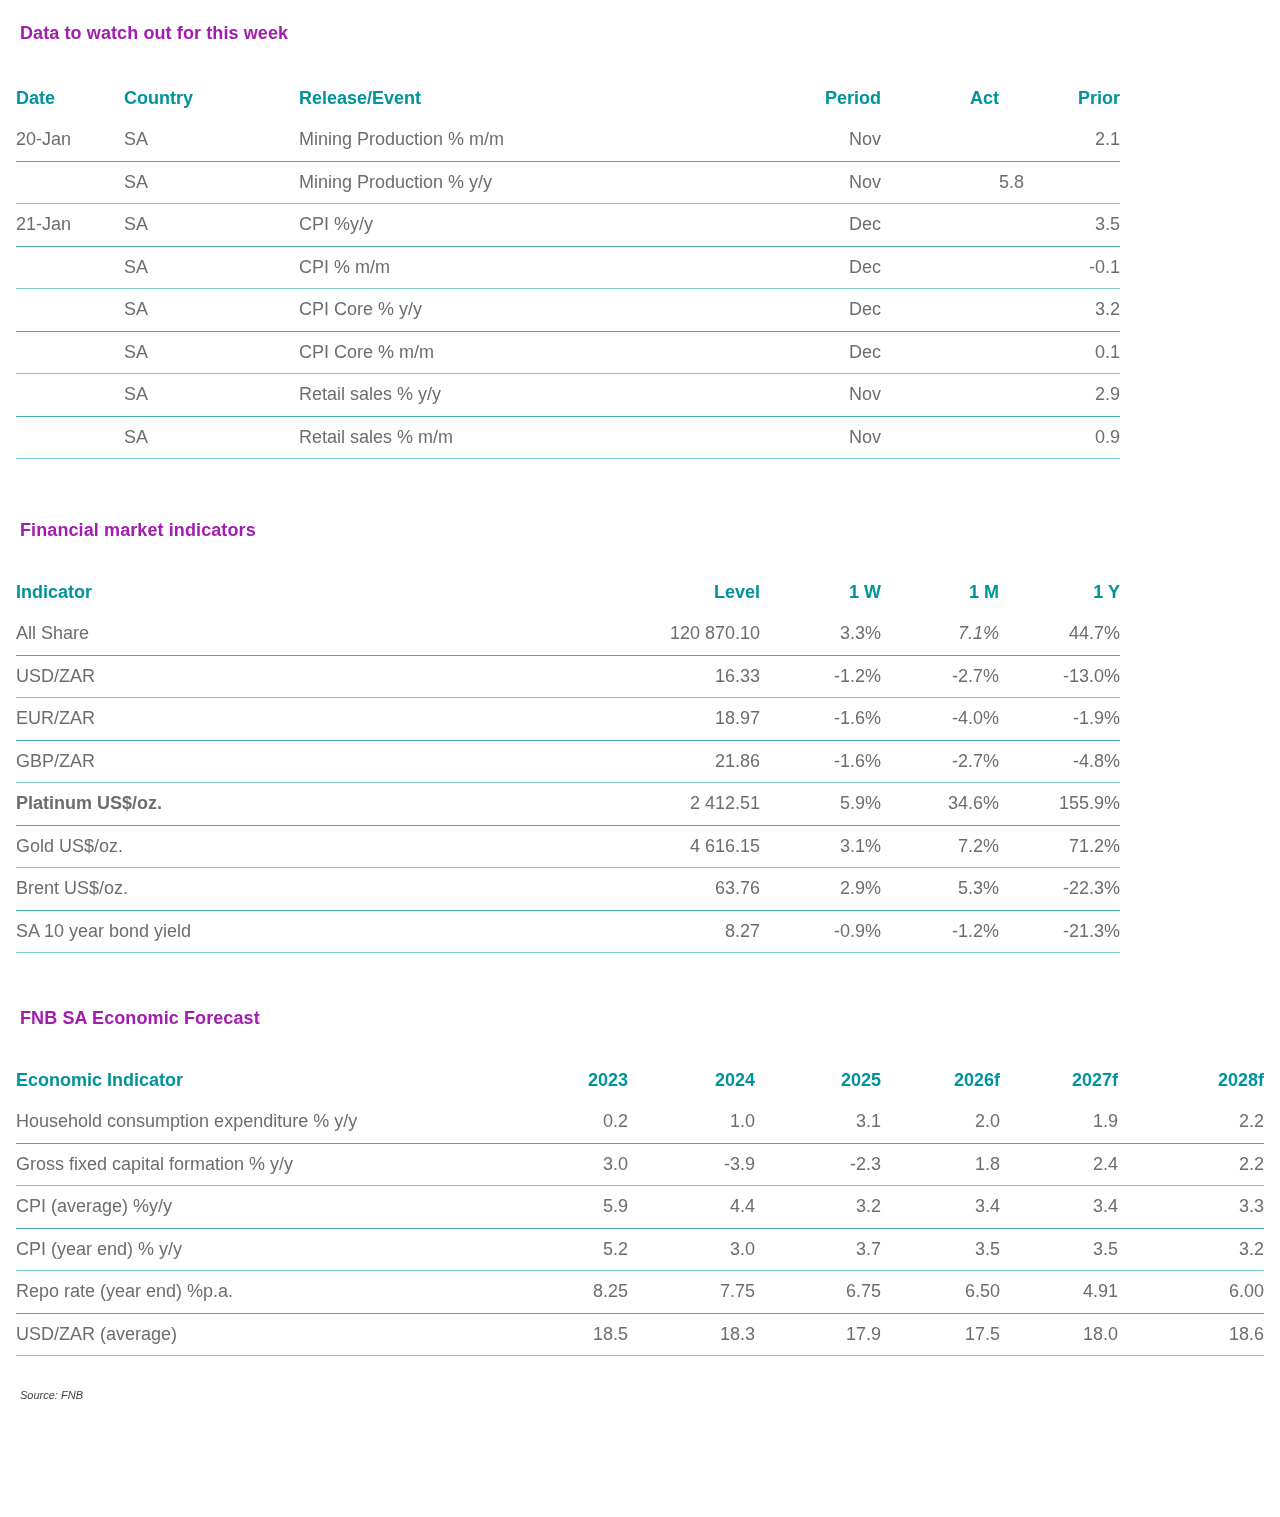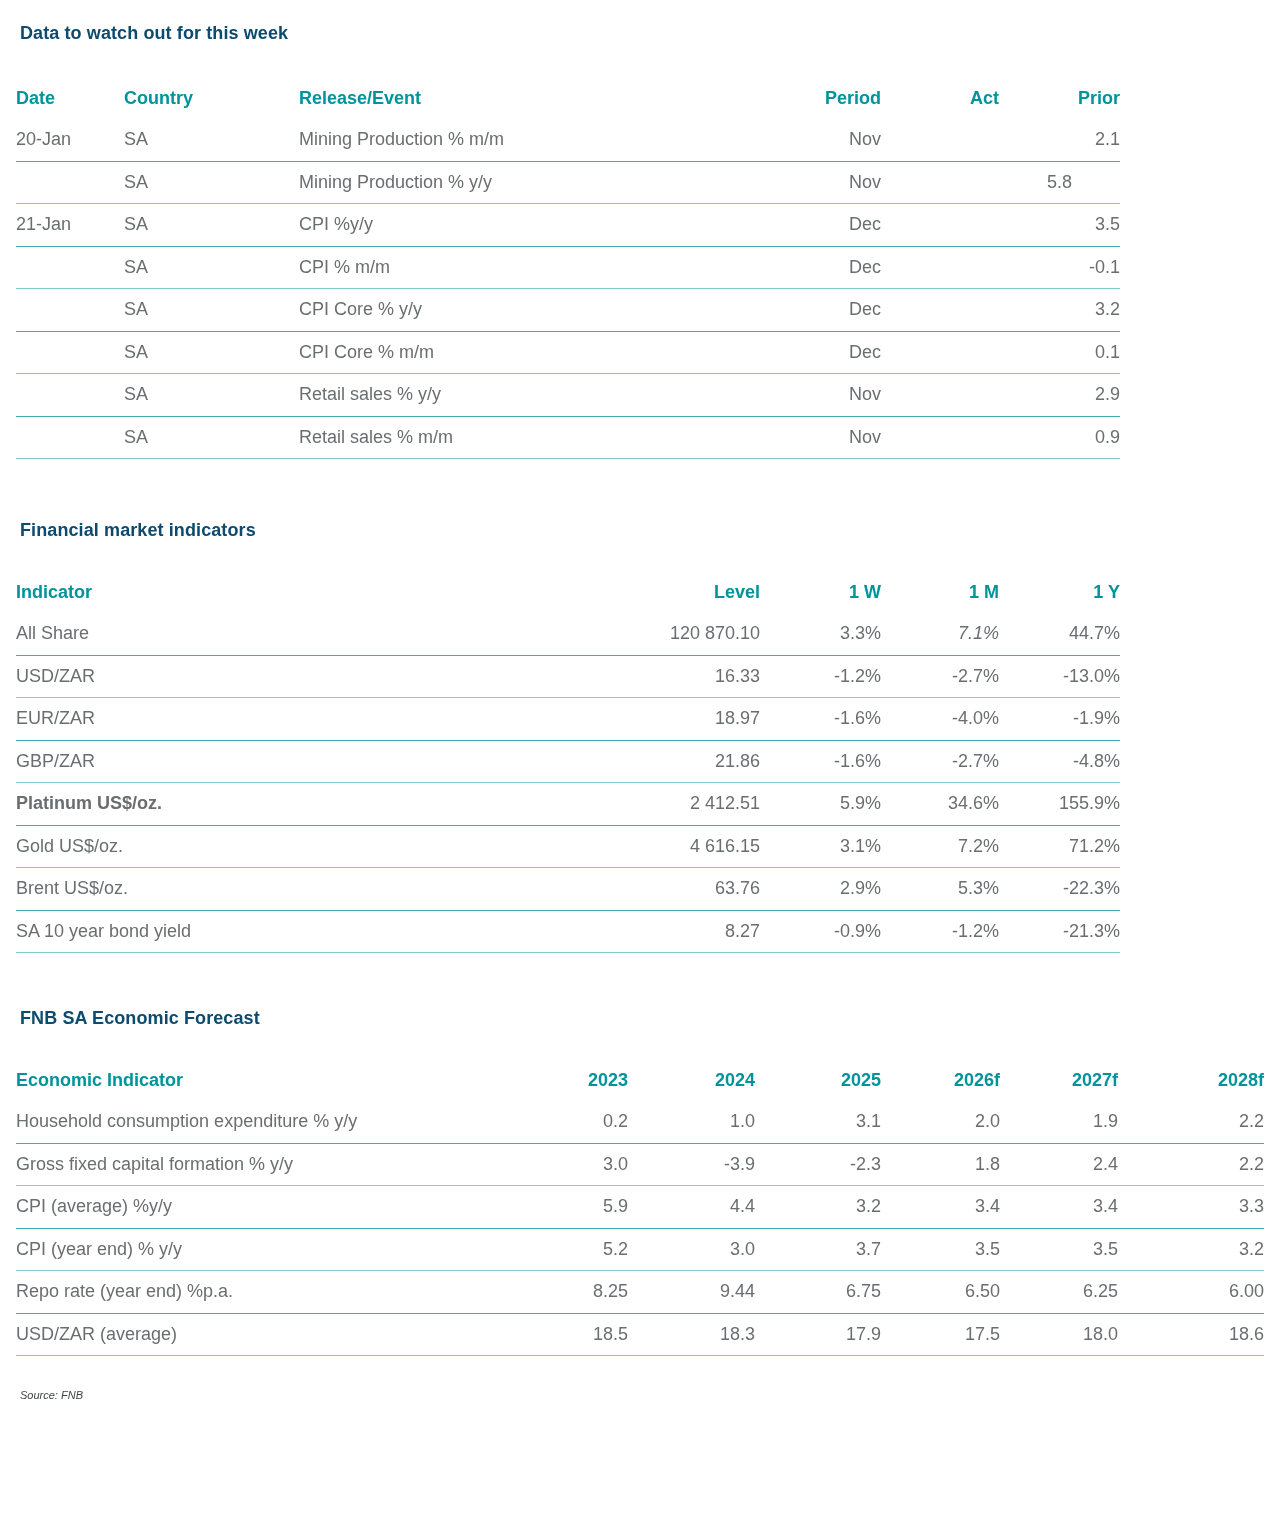--- a/index.html
+++ b/index.html
@@ -12,21 +12,21 @@
     height: 1517px;
     font-family: "Liberation Sans", "DejaVu Sans", sans-serif;
     color: #6a6e70;
     overflow: hidden;
   }
   .section-title {
     margin: 0 0 0 20px;
     font-size: 18px;
     line-height: 22px;
     font-weight: bold;
-    color: #0c4a6e;
+    color: #a21caf;
     letter-spacing: 0.1px;
   }
   #title-1 { padding-top: 22px; }
   #title-2 { margin-top: 60px; }
   #title-3 { margin-top: 54px; }
 
   table.data-table {
     margin-left: 16px;
     border-collapse: collapse;
     table-layout: fixed;
@@ -90,21 +90,21 @@
         <td style="text-align: right;">Nov</td>
         <td style="text-align: right;"></td>
         <td style="text-align: right;">2.1</td>
       </tr>
       <tr>
         <td style="text-align: left;"></td>
         <td style="text-align: left;">SA</td>
         <td style="text-align: left;">Mining Production % y/y</td>
         <td style="text-align: right;">Nov</td>
         <td style="text-align: right;"></td>
-        <td style="text-align: center; margin-top: 39px;">5.8</td>
+        <td style="text-align: left; margin-top: 39px;">5.8</td>
       </tr>
       <tr>
         <td style="text-align: left;">21-Jan</td>
         <td style="text-align: left;">SA</td>
         <td style="text-align: left;">CPI %y/y</td>
         <td style="text-align: right;">Dec</td>
         <td style="text-align: right;"></td>
         <td style="text-align: right;">3.5</td>
       </tr>
       <tr>
@@ -269,24 +269,24 @@
         <td style="text-align: right;">5.2</td>
         <td style="text-align: right;">3.0</td>
         <td style="text-align: right;">3.7</td>
         <td style="text-align: right;">3.5</td>
         <td style="text-align: right;">3.5</td>
         <td style="text-align: right;">3.2</td>
       </tr>
       <tr>
         <td style="text-align: left;">Repo rate (year end) %p.a.</td>
         <td style="text-align: right;">8.25</td>
-        <td style="text-align: right;">9.44</td>
+        <td style="text-align: right;">7.75</td>
         <td style="text-align: right;">6.75</td>
         <td style="text-align: right;">6.50</td>
-        <td style="text-align: right;">6.25</td>
+        <td style="text-align: right;">4.91</td>
         <td style="text-align: right;">6.00</td>
       </tr>
       <tr>
         <td style="text-align: left;">USD/ZAR (average)</td>
         <td style="text-align: right;">18.5</td>
         <td style="text-align: right;">18.3</td>
         <td style="text-align: right;">17.9</td>
         <td style="text-align: right;">17.5</td>
         <td style="text-align: right;">18.0</td>
         <td style="text-align: right;">18.6</td>

